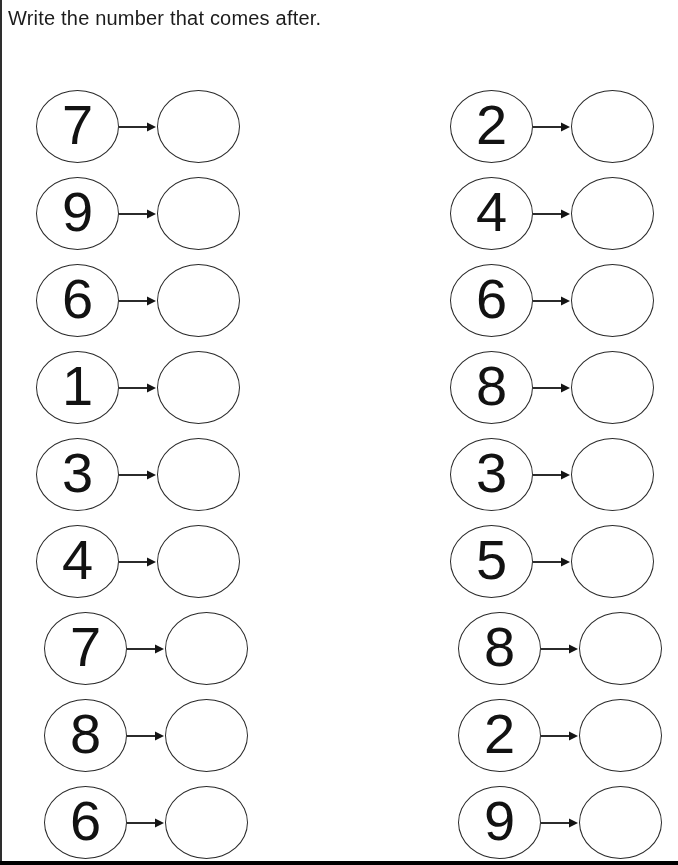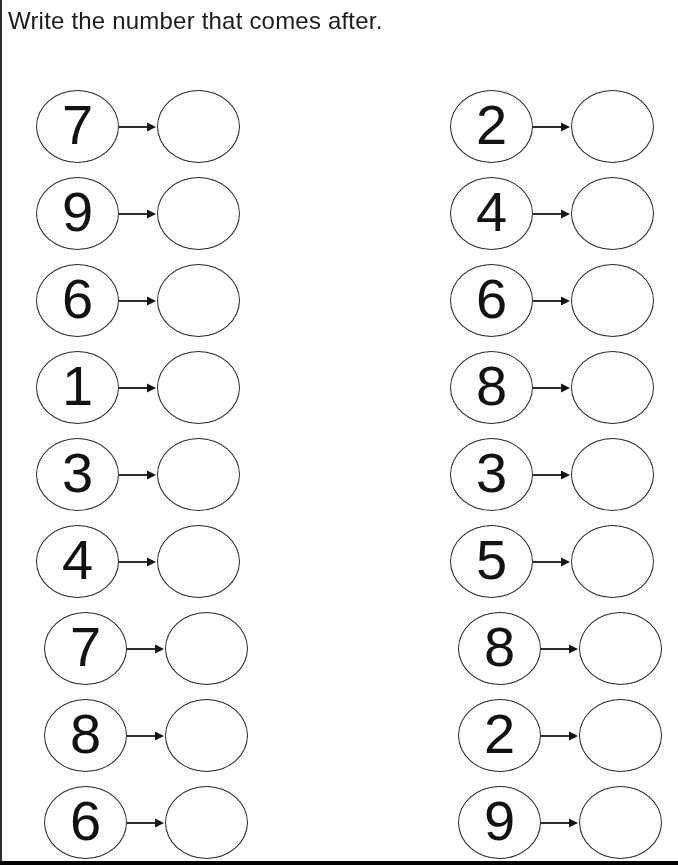--- a/index.html
+++ b/index.html
@@ -6,21 +6,21 @@
   body {
     width: 678px; height: 865px;
     background: #ffffff;
     position: relative;
     overflow: hidden;
     font-family: "Liberation Sans", sans-serif;
   }
   .page-title {
     position: absolute;
     left: 8px; top: 7px;
-    font-size: 24px;
+    font-size: 20px;
     letter-spacing: 0.2px;
     color: #1c1c1c;
   }
   .edge-line {
     position: absolute;
     left: 0; top: 0;
     width: 2px; height: 865px;
     background: #2e2e2e;
   }
   .bottom-bar {

